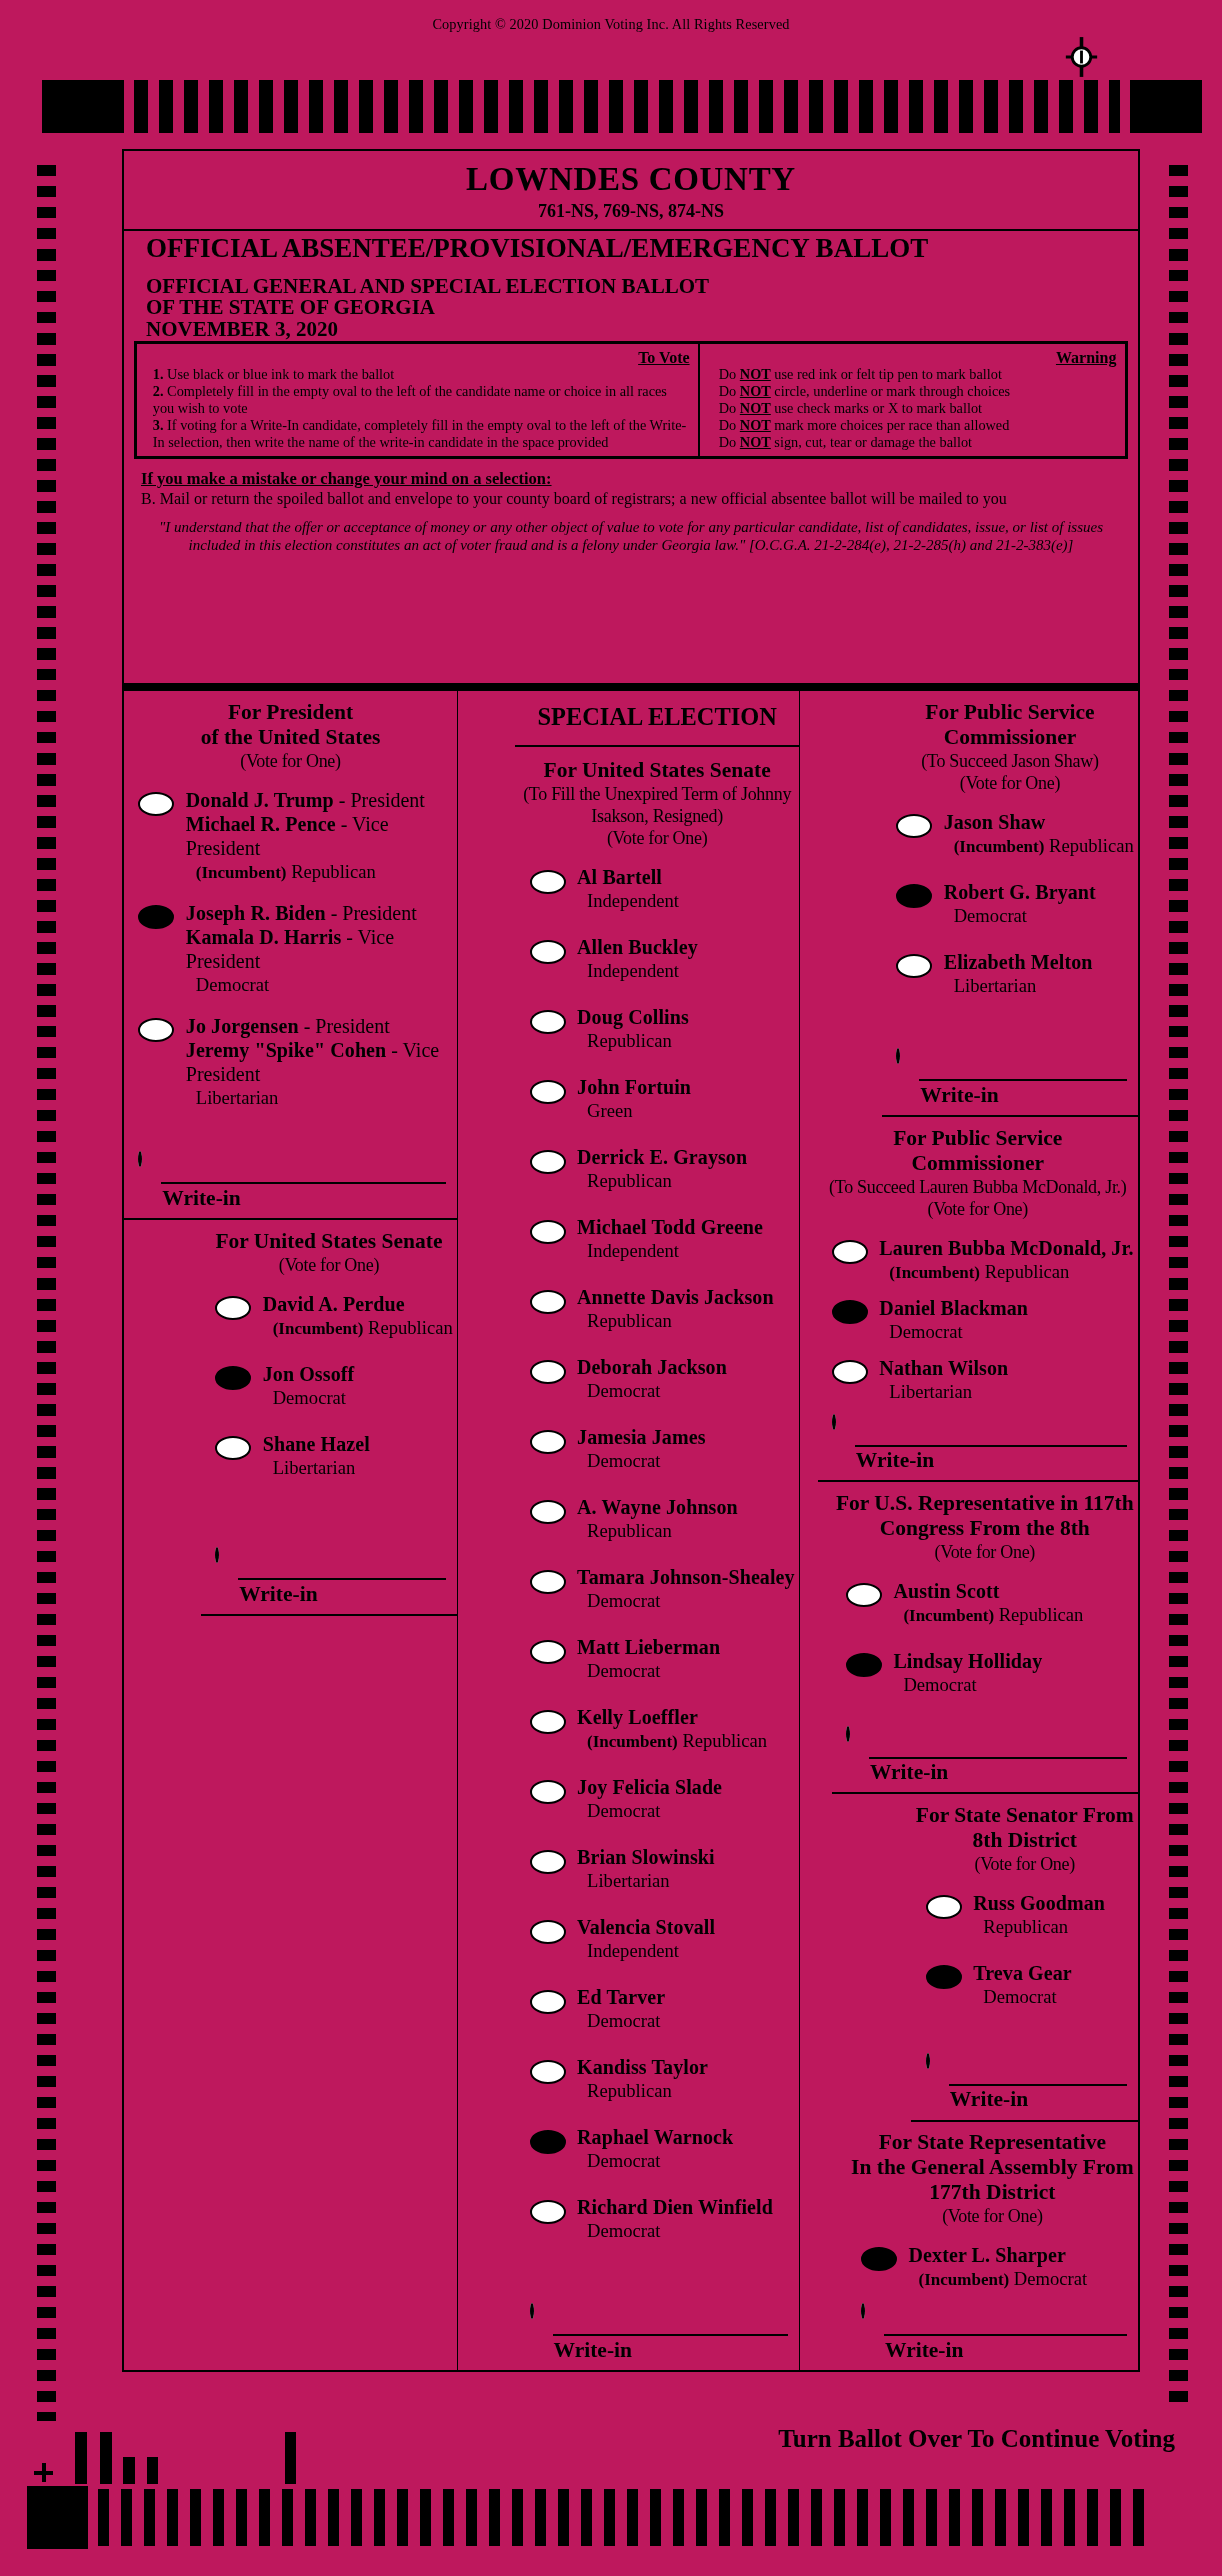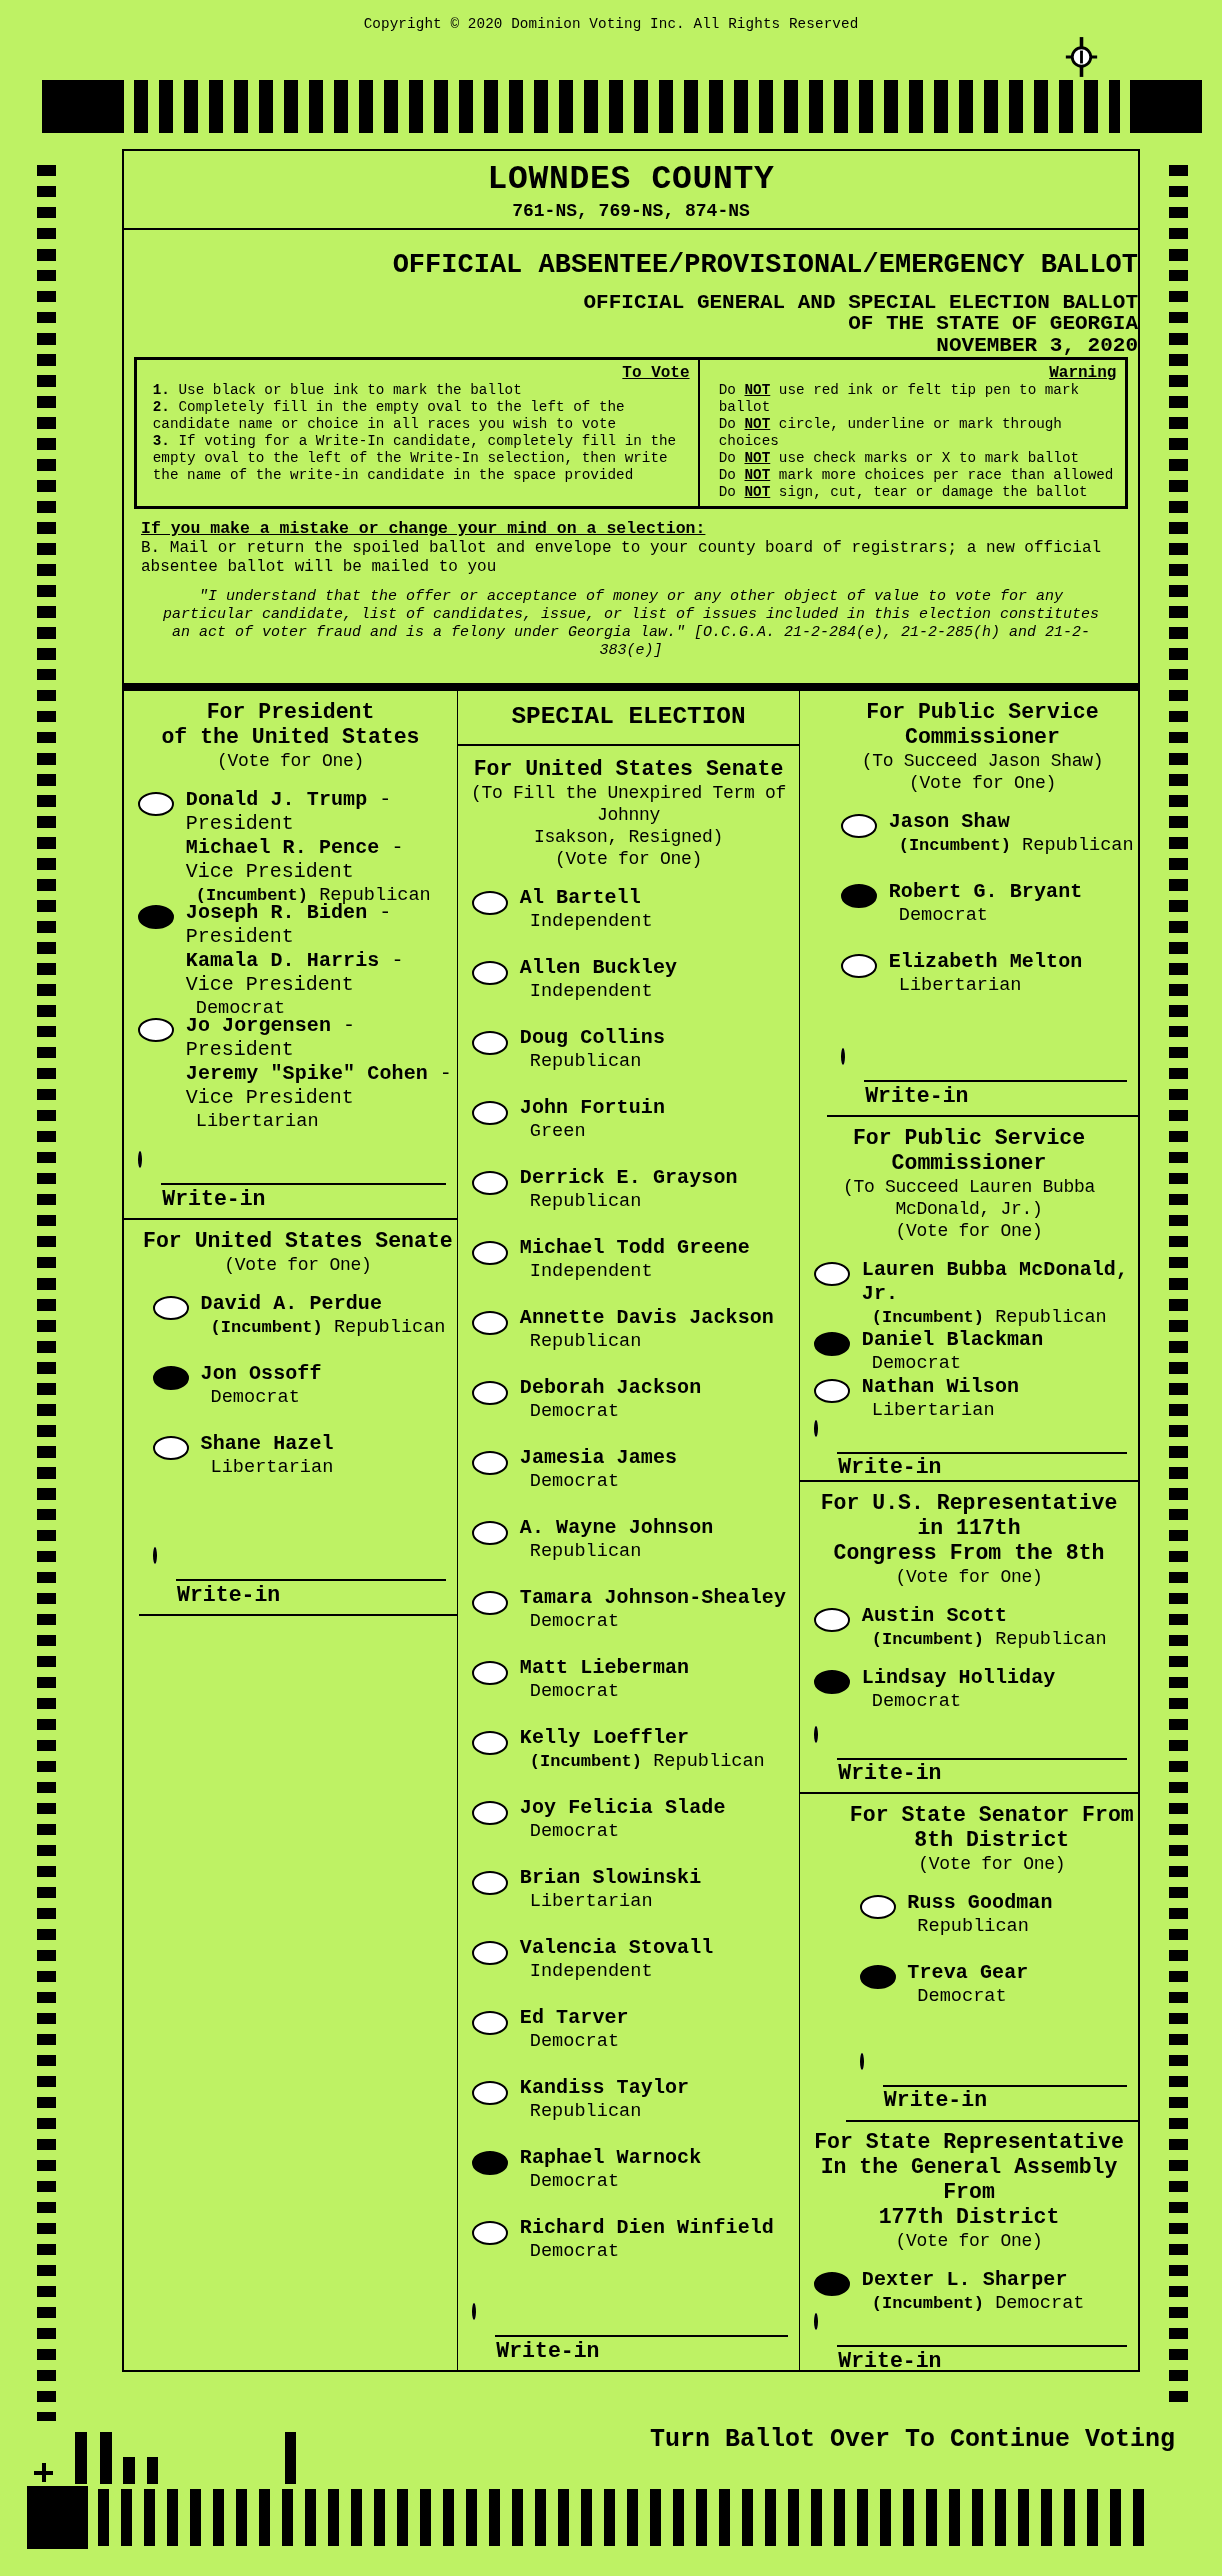--- a/index.html
+++ b/index.html
@@ -1,36 +1,36 @@
 <!DOCTYPE html>
 <html style="font-size:11.5px"><head>
 <meta charset="utf-8">
 <style>
   html,body{margin:0;padding:0;background:#e8e8e8;}
-  .page{position:relative;width:1222px;height:2576px;background:#bef264;margin:0 auto;
-        font-family:Liberation Mono, monospace;color:#000;overflow:hidden;}
+  .page{position:relative;width:1222px;height:2576px;background:#be185d;margin:0 auto;
+        font-family:Liberation Serif, serif;color:#000;overflow:hidden;}
   .copyright{position:absolute;top:16px;left:0;right:0;text-align:center;font-size:14.3px;letter-spacing:0.1px;}
   
   .reg-mark{position:absolute;left:1063px;top:37px;width:37px;height:40px;}
   
   .timing-top{position:absolute;left:42px;top:80px;width:1160px;height:53px;display:flex;}
   .tt-block{width:82px;background:#000;}
   .tt-block.right{width:72px;}
   .tt-bars{flex:1;margin:0 10px;background:repeating-linear-gradient(90deg,#000 0 14.3px,transparent 14.3px 25px);}
   .timing-left{position:absolute;left:37px;top:165px;width:18.6px;height:2256px;
       background:repeating-linear-gradient(180deg,#000 0 11.5px,transparent 11.5px 21px);}
   .timing-right{position:absolute;left:1169px;top:165px;width:18.6px;height:2238px;
       background:repeating-linear-gradient(180deg,#000 0 11.5px,transparent 11.5px 21px);}
   
   .main-box{position:absolute;left:122px;top:149px;width:1018px;height:2223px;
       border:2.9px solid #000;box-sizing:border-box;}
   .county-sec{border-bottom:2.9px solid #000;text-align:center;padding:10px 0 7.2px;}
   .county{font-size:33px;font-weight:bold;letter-spacing:0.7px;}
   .precincts{font-size:18px;font-weight:bold;margin-top:2.9px;}
-  .type-sec{text-align:right;padding-top:20px;margin-left:22px;}
+  .type-sec{text-align:left;padding-top:2px;margin-left:22px;}
   .ballot-type{font-size:27px;font-weight:bold;}
   .election-l{font-size:21px;font-weight:bold;line-height:21.5px;}
   .election-l.first{margin-top:11.5px;}
   .instr-label{font-size:18px;font-weight:bold;padding:7.2px 10px 0;}
   .instr-box{border:3.6px solid #000;margin:1.4px 10px 0;display:flex;}
   .instr-col{padding:4.3px 8.6px 5.7px;font-size:14.3px;line-height:17px;}
   .instr-col.tovote{width:57%;border-right:2.2px solid #000;box-sizing:border-box;}
   .instr-col.warn{flex:1;}
   .instr-title{font-size:16px;font-weight:bold;text-decoration:underline;text-align:right;}
   .tv-item{padding-left:7.2px;}

